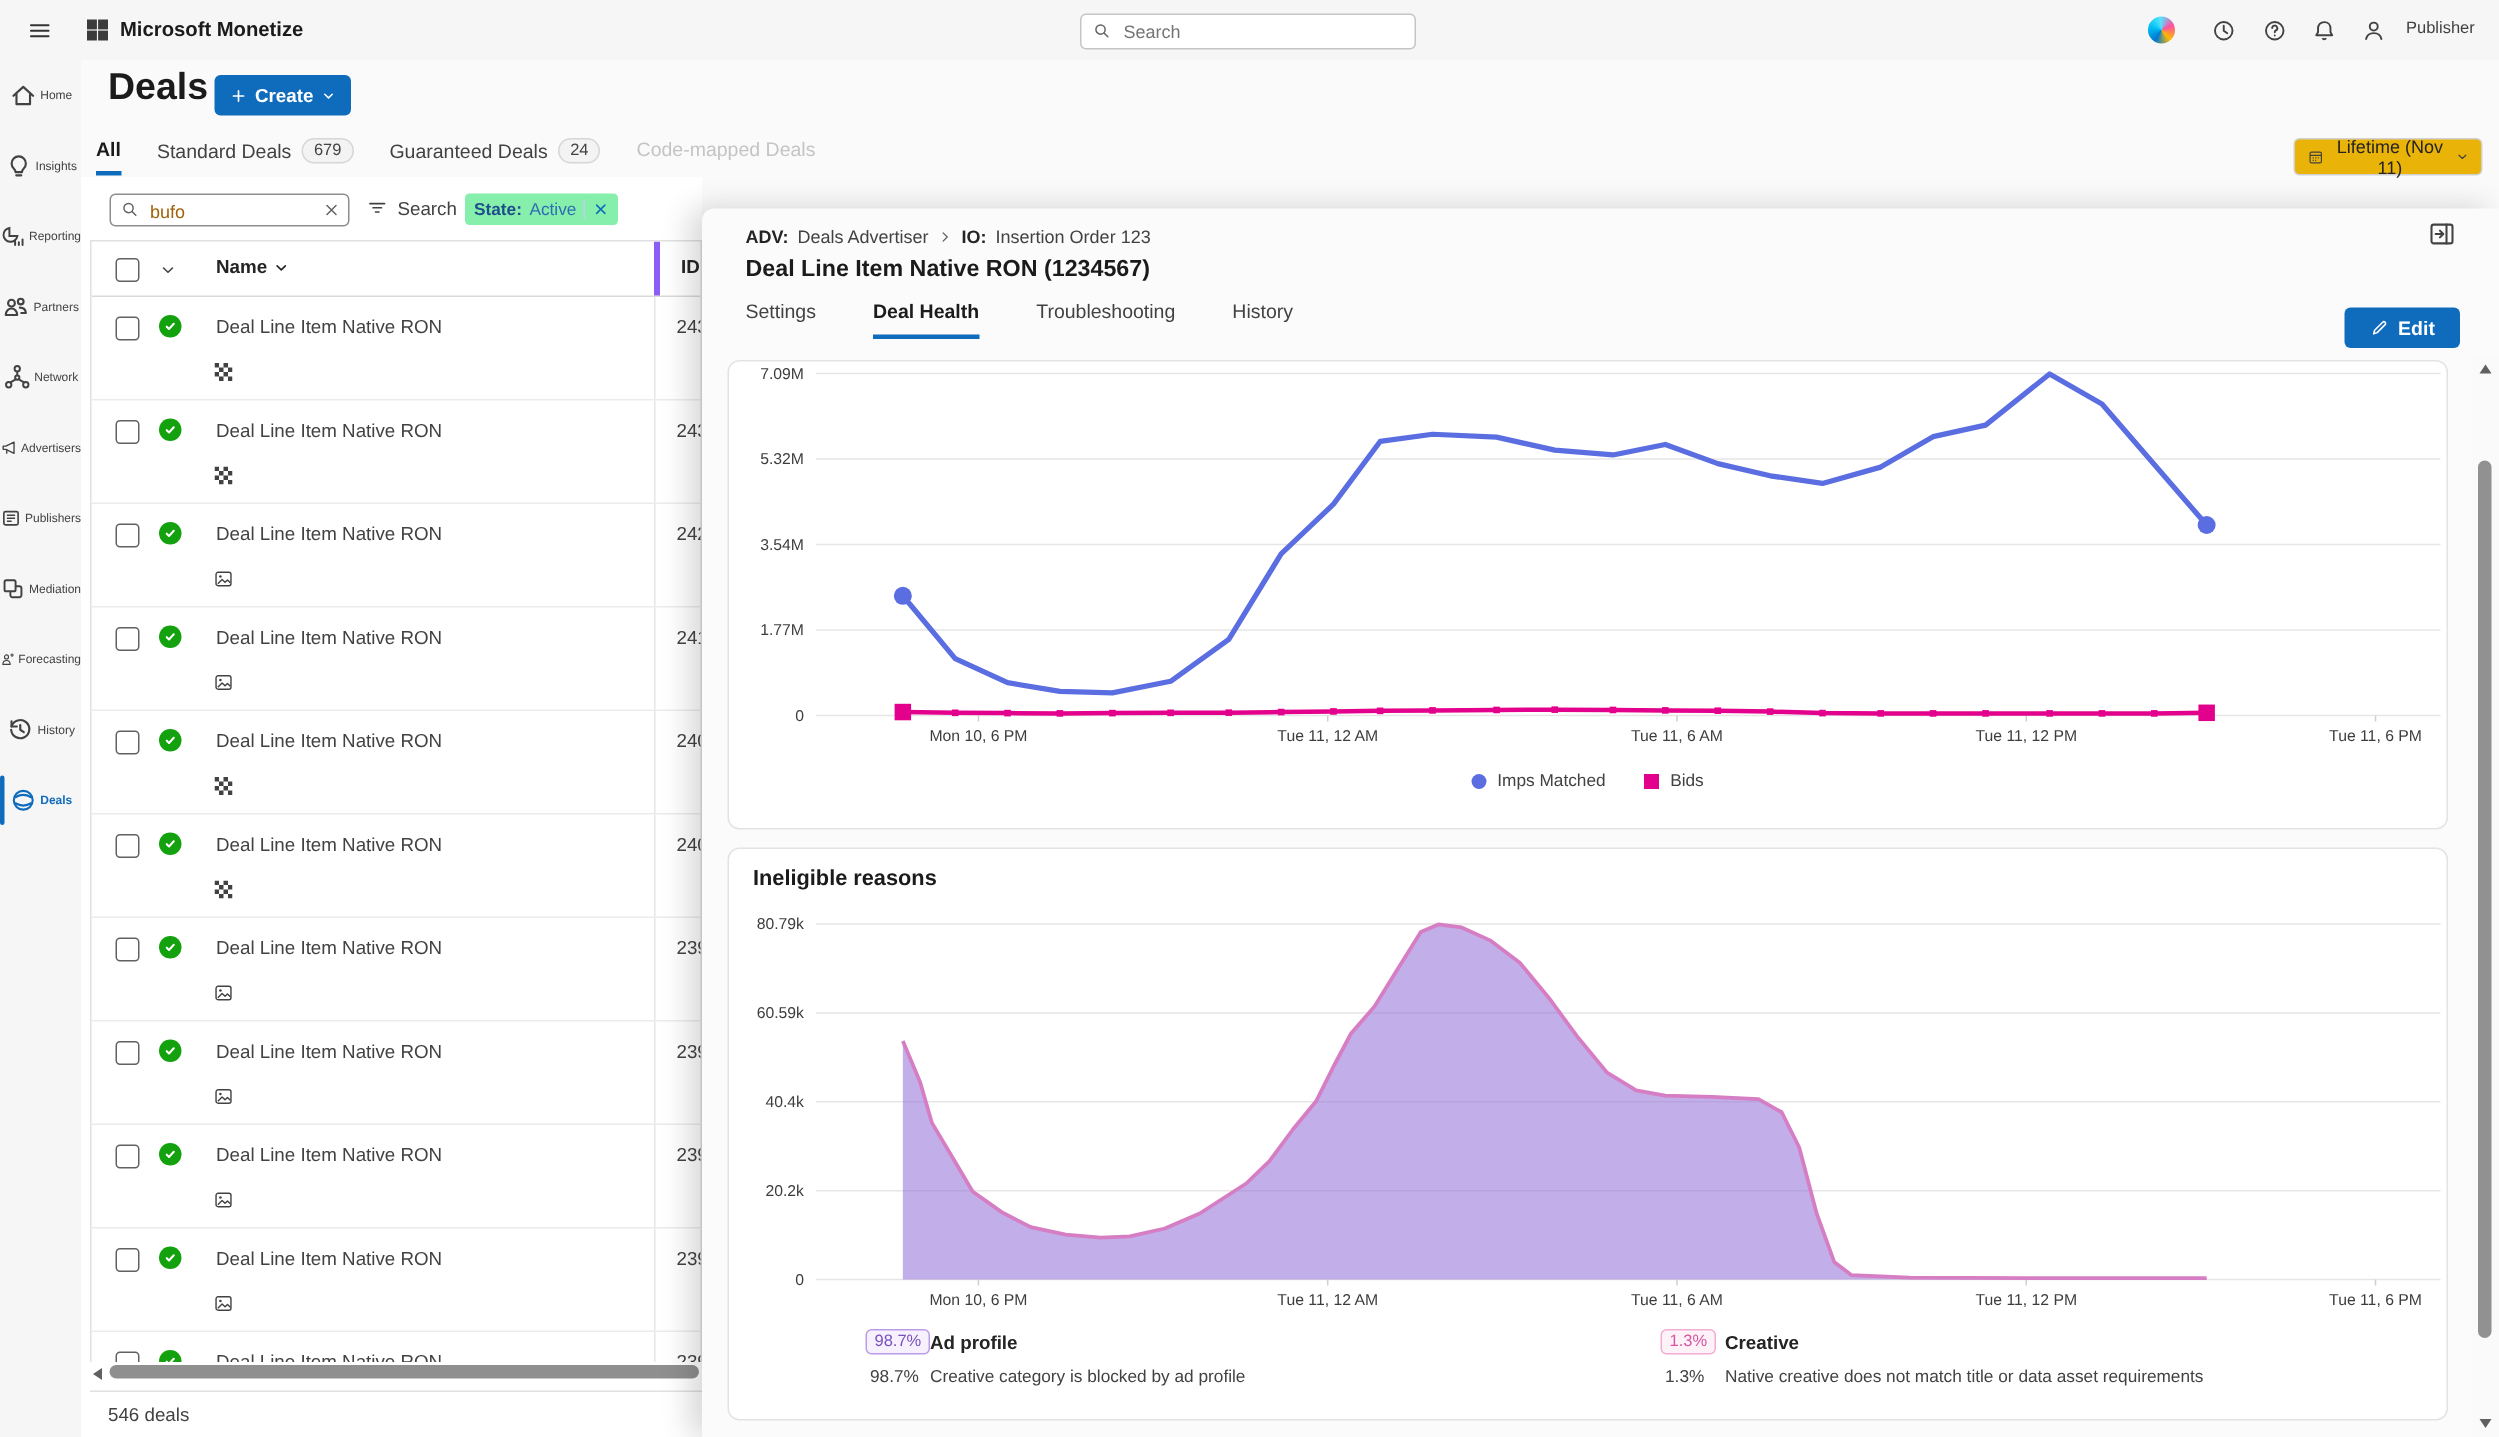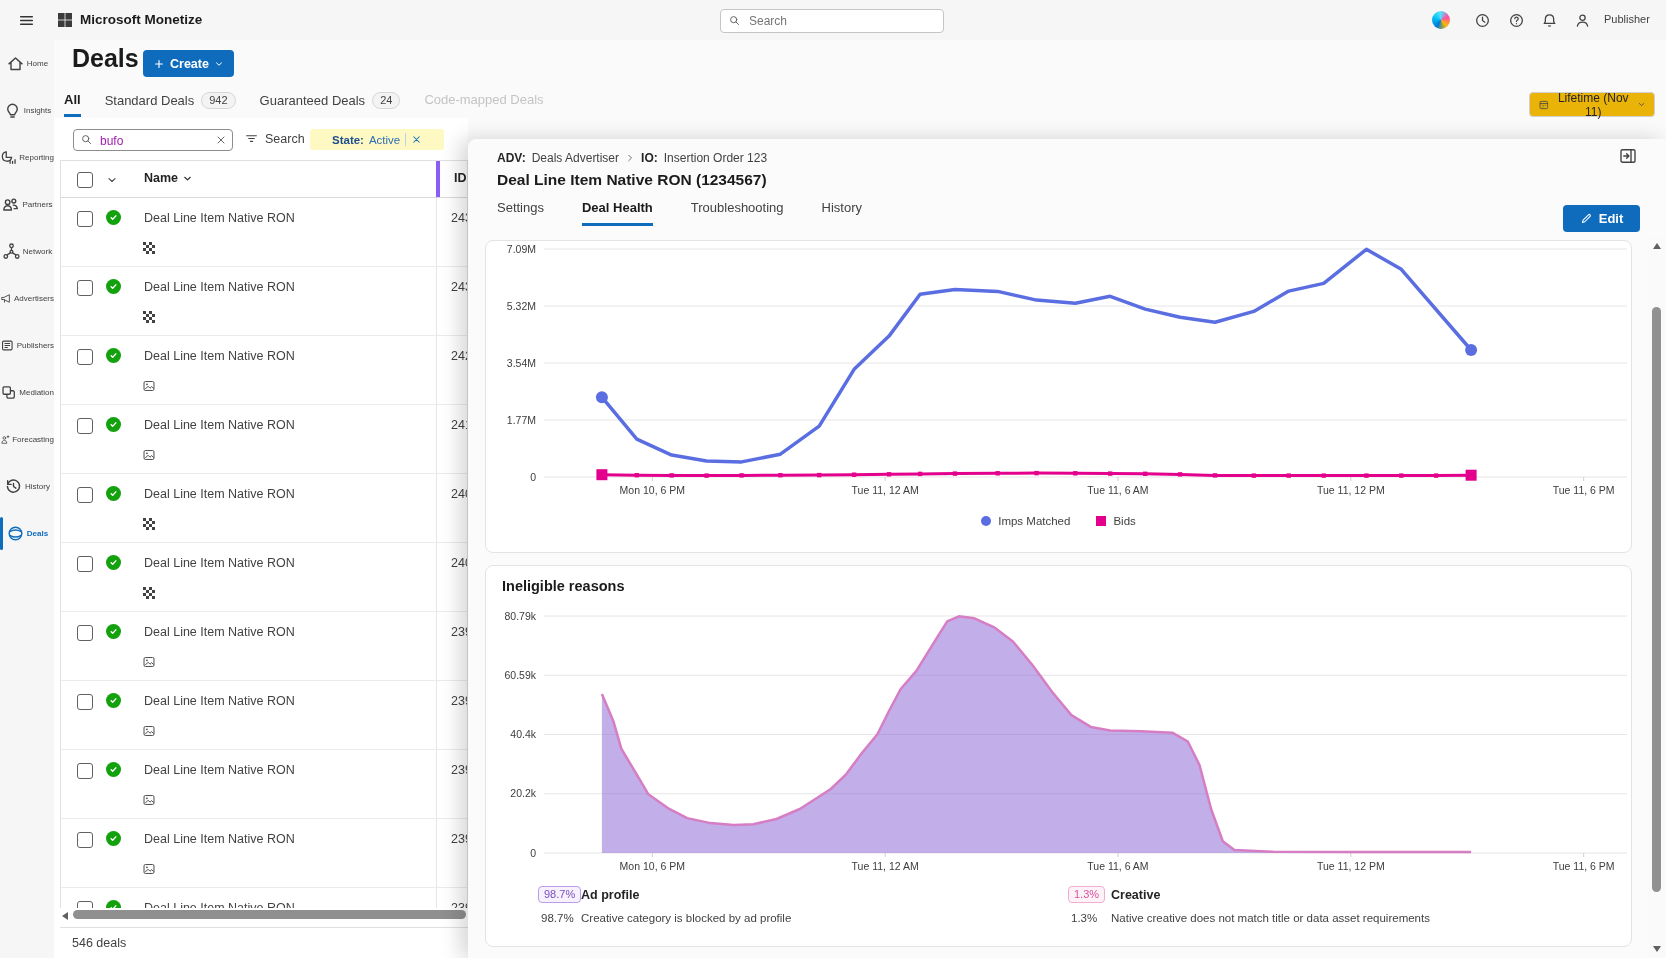--- a/index.html
+++ b/index.html
@@ -53,27 +53,27 @@
   .lifetime-btn .icn{width:14px;height:14px;color:#424242;}
   .lifetime-btn .chev{width:11px;height:11px;margin-left:auto;}
 
   
   .list-bg{position:absolute;left:54px;top:118px;width:414px;height:840px;background:#fff;z-index:1;}
   .filter-row{position:absolute;left:54px;top:122px;width:414px;height:36px;z-index:2;}
   .list-search{position:absolute;left:19px;top:7px;width:160px;height:22px;border:1px solid #8f8d8b;
                border-radius:4px;background:#fff;box-sizing:border-box;}
   .list-search .s-icn{position:absolute;left:6px;top:3px;width:13px;height:13px;color:#616161;}
   .list-search input{position:absolute;left:24px;top:1px;width:110px;height:17px;border:none;outline:none;
-                     background:transparent;font-family:inherit;font-size:12px;color:#a21caf;}
+                     background:transparent;font-family:inherit;font-size:12px;color:#a16207;}
   .list-search .clear{position:absolute;right:5px;top:4px;width:12px;height:12px;color:#616161;cursor:pointer;}
   .filters-btn{position:absolute;left:190px;top:9px;display:flex;align-items:center;gap:6px;font-size:12.5px;
                color:#424242;cursor:pointer;}
   .filters-btn .icn{width:15px;height:15px;}
-  .state-chip{position:absolute;left:256px;top:7px;height:21px;background:#fef9c3;border-radius:3px;
-              display:flex;align-items:center;gap:5px;padding:0 22px;font-size:11.5px;cursor:pointer;}
+  .state-chip{position:absolute;left:256px;top:7px;height:21px;background:#86efac;border-radius:3px;
+              display:flex;align-items:center;gap:5px;padding:0 6px;font-size:11.5px;cursor:pointer;}
   .state-chip .k{font-weight:bold;color:#1f4e8c;}
   .state-chip .v{color:#2e6db4;}
   .state-chip .div{width:1px;height:13px;background:#b9d3ee;}
   .state-chip .x{width:11px;height:11px;color:#0f6cbd;cursor:pointer;}
 
   .deals-table{position:absolute;left:60px;top:160px;width:408px;height:748px;border:1px solid #e0e0e0;
                border-bottom:none;background:#fff;overflow:hidden;z-index:2;box-sizing:border-box;}
   .thead{position:relative;height:36px;border-bottom:1px solid #d9d9d9;}
   .cbx{position:absolute;left:16px;width:14px;height:14px;border:1px solid #616161;border-radius:3px;
        background:#fff;cursor:pointer;}
@@ -120,21 +120,21 @@
   .card1{left:17px;top:101px;width:1147px;height:313px;}
   .card2{left:17px;top:426px;width:1147px;height:382px;}
   .card svg.chart{display:block;}
   svg.chart text{font-family:"Liberation Sans","DejaVu Sans",sans-serif;}
   .legend{position:absolute;left:0;top:274px;width:100%;display:flex;justify-content:center;gap:26px;}
   .lg-item{display:flex;align-items:center;gap:7px;font-size:11.5px;color:#424242;cursor:pointer;}
   .sw{width:10px;height:10px;display:inline-block;}
   .sw-circle{border-radius:50%;}
   .card2 .c2-title{position:absolute;left:16px;top:12px;font-size:14.5px;font-weight:bold;color:#1b1b1b;}
   .stats{position:absolute;left:0;top:318px;width:100%;}
-  .stat{position:absolute;display:grid;grid-template-columns:41px auto;row-gap:9px;align-items:center;}
+  .stat{position:absolute;display:grid;grid-template-columns:41px auto;row-gap:9px;align-items:center;margin-left:39px;}
   .stat.s0{left:52px;top:2px;}
   .stat.s1{left:582px;top:2px;}
   .badge{justify-self:start;font-size:11px;padding:1px 5px;border-radius:4px;border:1px solid;line-height:13px;}
   .badge.purple{color:#7a4fc0;border-color:#bb9ce8;background:#f6f1fc;}
   .badge.pink{color:#d9539f;border-color:#f2aed2;background:#fdf2f8;}
   .stat .cat{font-size:12.5px;font-weight:bold;color:#242424;margin-left:2px;}
   .stat .pct{font-size:11.5px;color:#424242;margin-left:3px;}
   .stat .reason{font-size:11.5px;color:#424242;margin-left:2px;}
   .vscroll{position:absolute;left:1180px;top:98px;width:18px;height:721px;background:#fafafa;}
   .vscroll .arrow-u{position:absolute;left:5px;top:6px;width:0;height:0;border-left:4px solid transparent;
@@ -321,21 +321,21 @@
           <path d="M4 6.2 8 10l4-3.8"></path>
         </svg>
     </span>
   </button>
   <div class="page-tabs">
       <div class="ptab active">
         <span>All</span>
       </div>
       <div class="ptab">
         <span>Standard Deals</span>
-        <span class="count-pill">942</span>
+        <span class="count-pill">679</span>
       </div>
       <div class="ptab">
         <span>Guaranteed Deals</span>
         <span class="count-pill">24</span>
       </div>
       <div class="ptab disabled">
         <span>Code-mapped Deals</span>
       </div>
     </div>
   <button class="lifetime-btn">

